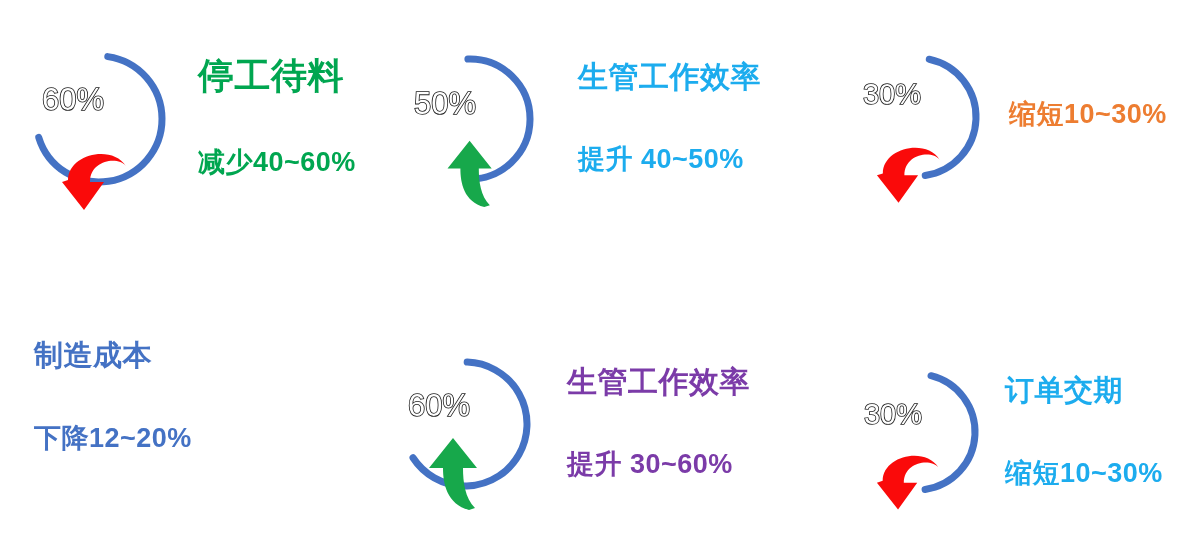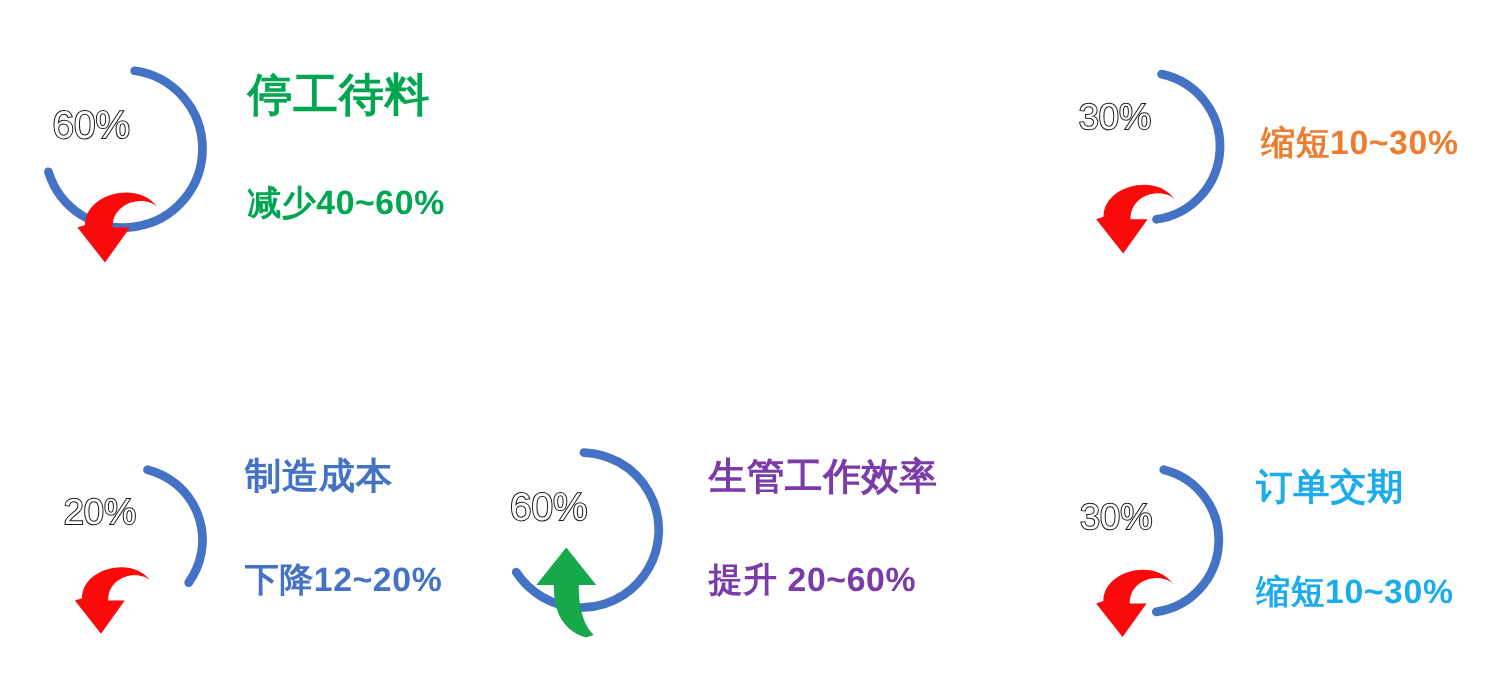--- a/index.html
+++ b/index.html
@@ -60,52 +60,58 @@
            L 44 32 L 24 60 L 2 32 Z"></path>
       </g>
     </svg>
         <div class="pct" style="top: 62px; font-size: 31px; color: rgb(255, 255, 255); -webkit-text-stroke: 1.6px rgb(26, 26, 26); transform: translateX(-26px);">60%</div>
       </div>
       <div class="labels">
         <div class="ttl" style="color: rgb(0, 166, 80); font-size: 36px; margin-bottom: 52px;">停工待料</div>
         <div class="sub" style="color: rgb(0, 166, 80); font-size: 27px;">减少40~60%</div>
       </div>
     </div>
+    <div class="item i1">
+      <div class="gauge" style="width: 140px; height: 190px; margin-right: 30px;">
+    <svg width="140" height="190" viewBox="0 0 140 190">
+      <path d="M 59.91 37.04 A 60 60 0 1 1 58.86 156.92" fill="none" stroke="#4472C4" stroke-width="7" stroke-linecap="round"></path>
+      <g transform="translate(34,128) scale(0.92)" fill="#17A84B">
+
+  <path d="M 46 62
+           C 24 56, 20 36, 20 20
+           L 6 20 L 30 -10 L 54 20 L 40 20
+           C 40 34, 42 50, 52 60 Z"></path>
+      </g>
+    </svg>
+        <div class="pct" style="top: 66px; font-size: 31px; color: rgb(255, 255, 255); -webkit-text-stroke: 1.6px rgb(26, 26, 26); transform: translateX(-33px);">50%</div>
+      </div>
+      <div class="labels">
+        <div class="ttl" style="color: rgb(28, 172, 238); font-size: 30px; margin-bottom: 52px;">生管工作效率</div>
+        <div class="sub" style="color: rgb(28, 172, 238); font-size: 27px;">提升 40~50%</div>
+      </div>
+    </div>
     <div class="item i2">
       <div class="gauge" style="width: 150px; height: 185px; margin-right: 14px;">
     <svg width="150" height="185" viewBox="0 0 150 185">
       <path d="M 84.27 37.29 A 59 59 0 0 1 80.21 153.43" fill="none" stroke="#4472C4" stroke-width="7" stroke-linecap="round"></path>
       <g transform="translate(30,122) scale(0.98)" fill="#FA0A0A">
 
   <path d="M 8 30
            C 8 4, 52 -6, 66 16
            C 58 6, 30 10, 30 32
            L 44 32 L 24 60 L 2 32 Z"></path>
       </g>
     </svg>
         <div class="pct" style="top: 58px; font-size: 29px; color: rgb(255, 255, 255); -webkit-text-stroke: 1.6px rgb(26, 26, 26); transform: translateX(-28px);">30%</div>
       </div>
       <div class="labels">
         <div class="sub" style="color: rgb(237, 125, 49); font-size: 27px;">缩短10~30%</div>
       </div>
     </div>
     <div class="item i3">
-      <div class="gauge" style="width: 150px; height: 165px; margin-right: 12px;">
-    <svg width="150" height="165" viewBox="0 0 150 165">
-      <path d="M 84.03 35.72 A 58 58 0 0 1 116.92 126.09" fill="none" stroke="#4472C4" stroke-width="7" stroke-linecap="round"></path>
-      <g transform="translate(24,110) scale(0.95)" fill="#FA0A0A">
-
-  <path d="M 8 30
-           C 8 4, 52 -6, 66 16
-           C 58 6, 30 10, 30 32
-           L 44 32 L 24 60 L 2 32 Z"></path>
-      </g>
-    </svg>
-        <div class="pct" style="top: 56px; font-size: 29px; color: rgb(255, 255, 255); -webkit-text-stroke: 1.6px rgb(26, 26, 26); transform: translateX(-29px);">20%</div>
-      </div>
       <div class="labels">
         <div class="ttl" style="color: rgb(68, 114, 196); font-size: 29px; margin-bottom: 52px;">制造成本</div>
         <div class="sub" style="color: rgb(68, 114, 196); font-size: 27px;">下降12~20%</div>
       </div>
     </div>
     <div class="item i4">
       <div class="gauge" style="width: 160px; height: 180px; margin-right: 22px;">
     <svg width="160" height="180" viewBox="0 0 160 180">
       <path d="M 82.16 30.04 A 62 62 0 1 1 28.00 125.77" fill="none" stroke="#4472C4" stroke-width="7" stroke-linecap="round"></path>
       <g transform="translate(38,116) scale(1)" fill="#17A84B">
@@ -113,21 +119,21 @@
   <path d="M 46 62
            C 24 56, 20 36, 20 20
            L 6 20 L 30 -10 L 54 20 L 40 20
            C 40 34, 42 50, 52 60 Z"></path>
       </g>
     </svg>
         <div class="pct" style="top: 58px; font-size: 31px; color: rgb(255, 255, 255); -webkit-text-stroke: 1.6px rgb(26, 26, 26); transform: translateX(-26px);">60%</div>
       </div>
       <div class="labels">
         <div class="ttl" style="color: rgb(123, 59, 168); font-size: 30px; margin-bottom: 52px;">生管工作效率</div>
-        <div class="sub" style="color: rgb(123, 59, 168); font-size: 27px;">提升 20~60%</div>
+        <div class="sub" style="color: rgb(123, 59, 168); font-size: 27px;">提升 30~60%</div>
       </div>
     </div>
     <div class="item i5">
       <div class="gauge" style="width: 150px; height: 160px; margin-right: 10px;">
     <svg width="150" height="160" viewBox="0 0 150 160">
       <path d="M 86.03 23.72 A 58 58 0 0 1 80.07 137.44" fill="none" stroke="#4472C4" stroke-width="7" stroke-linecap="round"></path>
       <g transform="translate(30,100) scale(0.96)" fill="#FA0A0A">
 
   <path d="M 8 30
            C 8 4, 52 -6, 66 16

